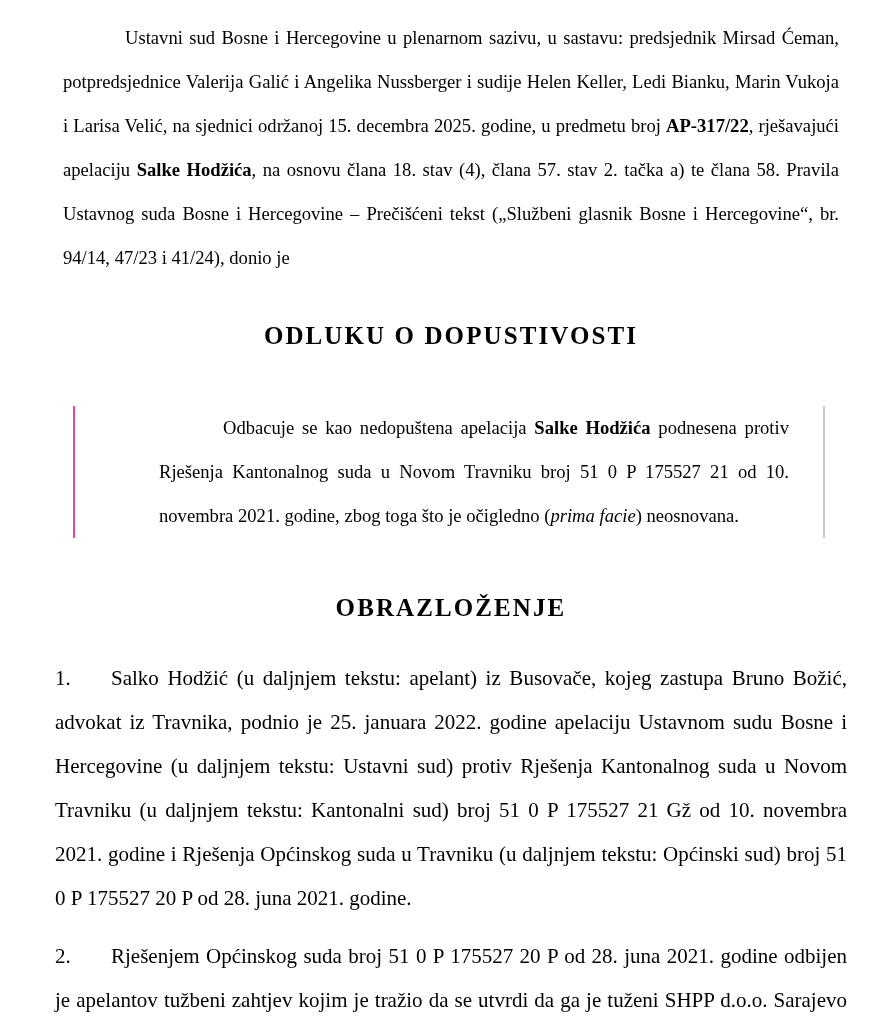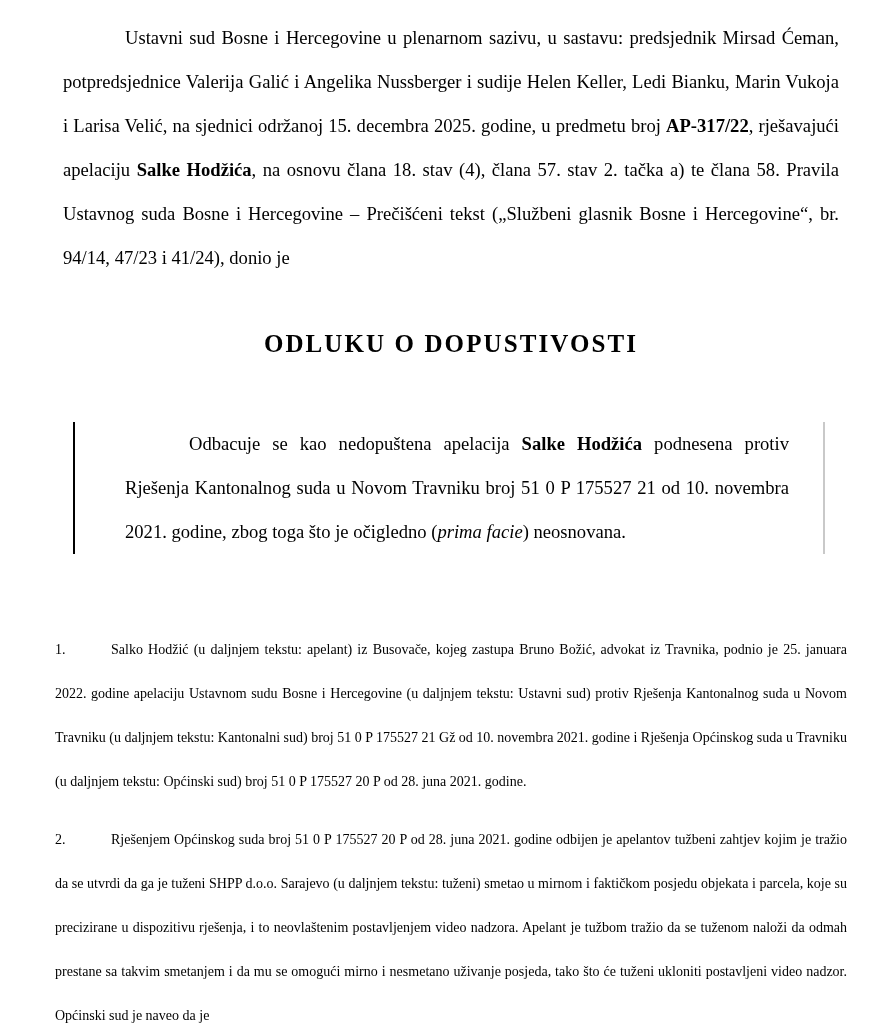--- a/index.html
+++ b/index.html
@@ -31,21 +31,21 @@
     text-justify: inter-word;
     margin: 8px;
     hyphens: none;
   }
   .para.lead {
     text-indent: 62px;
   }
 
   
   .numpara {
-    font-size: 14px;
+    font-size: 21px;
     line-height: 44px;
     text-align: justify;
     margin: 0;
     position: relative;
   }
   .numpara .num {
     display: inline-block;
     width: 56px;
     text-indent: 0;
   }
@@ -57,30 +57,30 @@
   .spacer-md { height: 26px; }
   .spacer-lg { height: 40px; }
 
   
   .heading {
     text-align: center;
     font-weight: bold;
     font-size: 25px;
     letter-spacing: 2.1px;
     line-height: 44px;
-    margin: 8px;
+    margin: 0;
     white-space: nowrap;
   }
 
   
   .quote-block {
     box-sizing: border-box;
     margin: 0 22px 0 18px;
-    padding: 0 26px 0 42px;
-    border-left: 2px solid #000000;
+    padding: 0 26px 0 76px;
+    border-left: 2px solid #ec4899;
     border-right: 2px solid #c9c9c9;
   }
   .quote-block .para {
     text-align: justify;
   }
   .quote-block .para.lead {
     text-indent: 64px;
   }
 
   b, strong { font-weight: bold; }
@@ -98,20 +98,21 @@
   <h1 class="heading">ODLUKU O DOPUSTIVOSTI</h1>
 
   <div class="spacer-lg"></div>
 
   <div class="quote-block">
     <p class="para lead"><span>Odbacuje se kao nedopuštena apelacija </span><b>Salke Hodžića</b><span> podnesena protiv Rješenja Kantonalnog suda u Novom Travniku broj 51 0 P 175527 21 od 10. novembra 2021. godine, zbog toga što je očigledno (</span><i>prima facie</i><span>) neosnovana.</span></p>
   </div>
 
   <div class="spacer-lg"></div>
 
+  <h1 class="heading">OBRAZLOŽENJE</h1>
 
   <div class="spacer-md"></div>
 
   <p class="numpara"><span class="num">1.</span><span class="numtext">Salko Hodžić (u daljnjem tekstu: apelant) iz Busovače, kojeg zastupa Bruno Božić, advokat iz Travnika, podnio je 25. januara 2022. godine apelaciju Ustavnom sudu Bosne i Hercegovine (u daljnjem tekstu: Ustavni sud) protiv Rješenja Kantonalnog suda u Novom Travniku (u daljnjem tekstu: Kantonalni sud) broj 51 0 P 175527 21 Gž od 10. novembra 2021. godine i Rješenja Općinskog suda u Travniku (u daljnjem tekstu: Općinski sud) broj 51 0 P 175527 20 P od 28. juna 2021. godine.</span></p>
 
   <div class="spacer-sm"></div>
 
   <p class="numpara"><span class="num">2.</span><span class="numtext">Rješenjem Općinskog suda broj 51 0 P 175527 20 P od 28. juna 2021. godine odbijen je apelantov tužbeni zahtjev kojim je tražio da se utvrdi da ga je tuženi SHPP d.o.o. Sarajevo (u daljnjem tekstu: tuženi) smetao u mirnom i faktičkom posjedu objekata i parcela, koje su precizirane u dispozitivu rješenja, i to neovlaštenim postavljenjem video nadzora. Apelant je tužbom tražio da se tuženom naloži da odmah prestane sa takvim smetanjem i da mu se omogući mirno i nesmetano uživanje posjeda, tako što će tuženi ukloniti postavljeni video nadzor. Općinski sud je naveo da je</span></p>
 
 </div>

